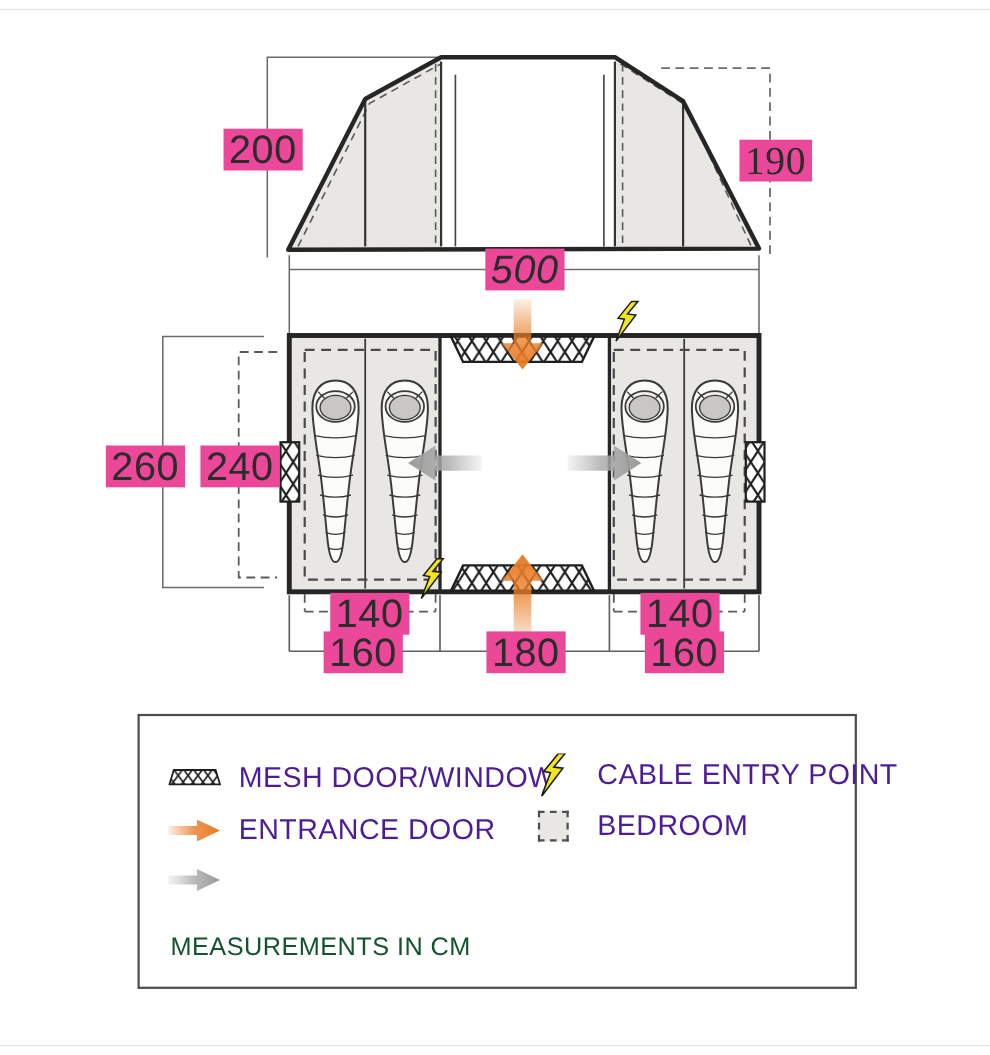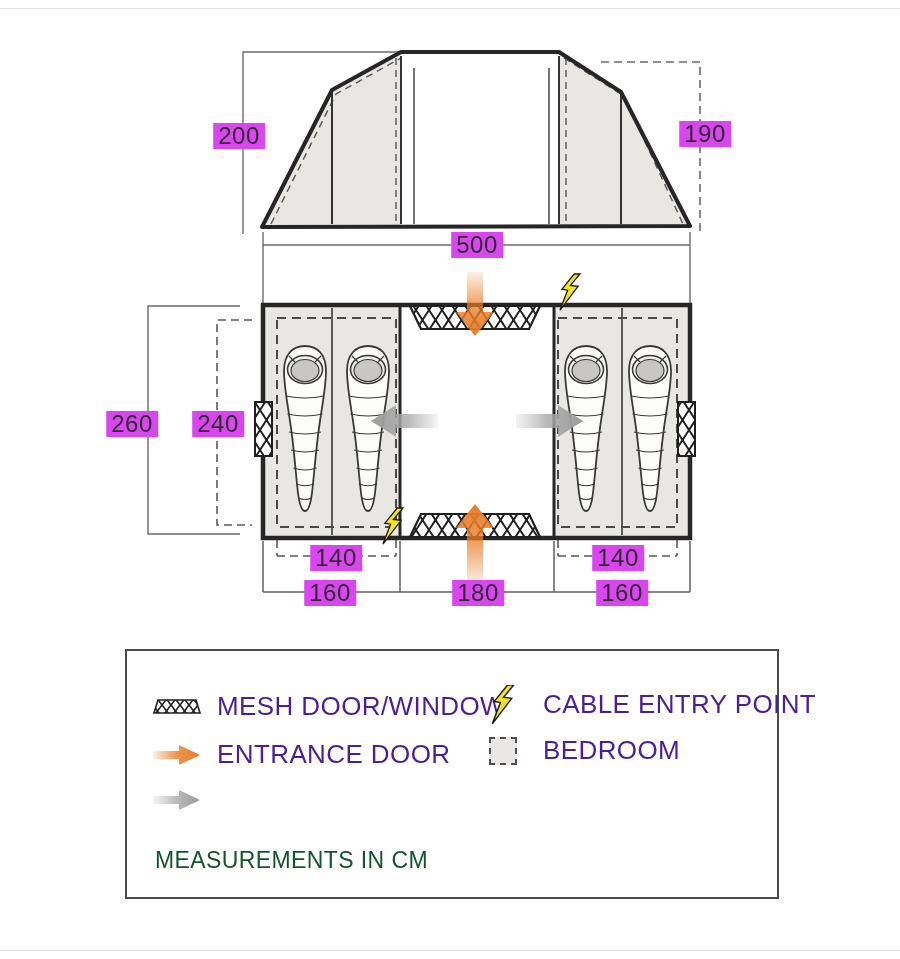--- a/index.html
+++ b/index.html
@@ -6,21 +6,21 @@
   .canvas{
     position:relative;width:900px;height:959px;background:#ffffff;overflow:hidden;
     font-family:"Liberation Sans",sans-serif;color:#2d2d2d;
   }
   .frame-line{position:absolute;left:0;width:900px;height:1px;background:#e2e2e2;}
   .frame-line.top{top:8px;}
   .frame-line.bottom{top:950px;}
   svg.layer{position:absolute;left:0;top:0;}
   .dim{
     position:absolute;transform:translate(-50%,-50%);
-    font-size:24px;line-height:1;color:#2c2c2c;background:#d946ef;
+    font-size:36px;line-height:1;color:#2c2c2c;background:#ec4899;
     padding:1px 5px;letter-spacing:0.5px;white-space:nowrap;
   }
   .legend-box{
     position:absolute;left:125px;top:649px;width:654px;height:250px;
     border:2px solid #4b4b4b;background:#ffffff;box-sizing:border-box;
   }
   .legend-item{position:absolute;display:flex;align-items:center;}
   .legend-icon{width:56px;display:flex;justify-content:center;align-items:center;flex:0 0 56px;}
   .legend-label{font-size:26px;color:#4c1d95;letter-spacing:0.4px;margin-left:12px;white-space:nowrap;}
   .bedroom-swatch{width:28px;height:28px;background:#e9e7e4;border:2px dashed #4f4f4f;box-sizing:border-box;}
@@ -162,22 +162,22 @@
         <line x1="263" y1="592" x2="690" y2="592"></line>
         <line x1="263" y1="541" x2="263" y2="592"></line>
         <line x1="400" y1="541" x2="400" y2="592"></line>
         <line x1="554" y1="541" x2="554" y2="592"></line>
         <line x1="690" y1="541" x2="690" y2="592"></line>
       </g>
     </g>
   </svg>
 
   <span class="dim" style="left:239px;top:136px;">200</span>
-  <span class="dim" style="left:705px;top:134px;">190</span>
-  <span class="dim" style="left:477px;top:245px;">500</span>
+  <span class="dim" style="left:705px;top:146px;font-family:Liberation Serif, serif;">190</span>
+  <span class="dim" style="left:477px;top:245px;font-style:italic;">500</span>
   <span class="dim" style="left:132px;top:424px;">260</span>
   <span class="dim" style="left:218px;top:424px;">240</span>
   <span class="dim" style="left:336px;top:558px;">140</span>
   <span class="dim" style="left:618px;top:558px;">140</span>
   <span class="dim" style="left:330px;top:593px;">160</span>
   <span class="dim" style="left:478px;top:593px;">180</span>
   <span class="dim" style="left:622px;top:593px;">160</span>
 
   <div class="legend-box">
 

